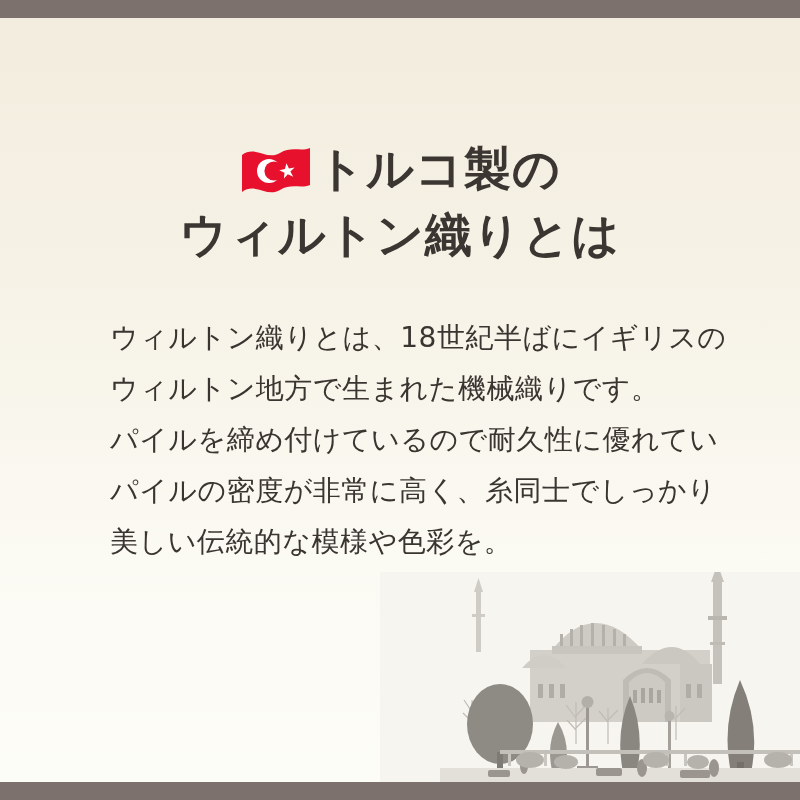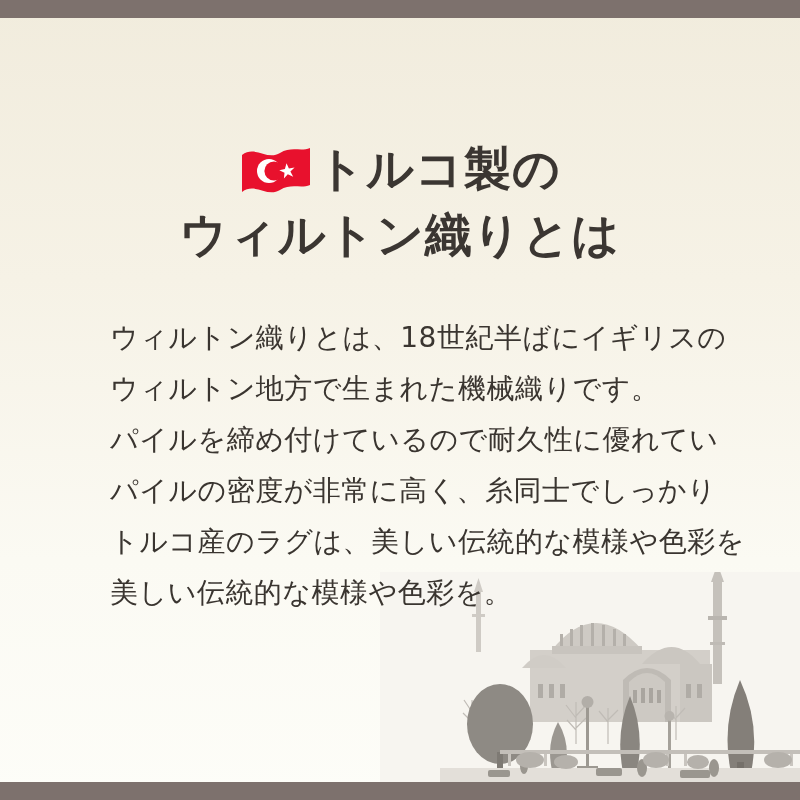--- a/index.html
+++ b/index.html
@@ -253,19 +253,18 @@
       <span>トルコ製の</span>
     </span>
     <span class="heading-line">ウィルトン織りとは</span>
   </div>
 
   <div class="body-copy">
     <span class="body-line">ウィルトン織りとは、18世紀半ばにイギリスの</span>
     <span class="body-line">ウィルトン地方で生まれた機械織りです。</span>
     <span class="body-line">パイルを締め付けているので耐久性に優れてい</span>
     <span class="body-line">パイルの密度が非常に高く、糸同士でしっかり</span>
-    <span class="body-line">トルコ産のラグは、美しい伝統的な模様や色彩を</span>
     <span class="body-line">美しい伝統的な模様や色彩を。</span>
   </div>
 
   <div class="edge-bar bottom"></div>
 
 </div>
 
 </body></html>

